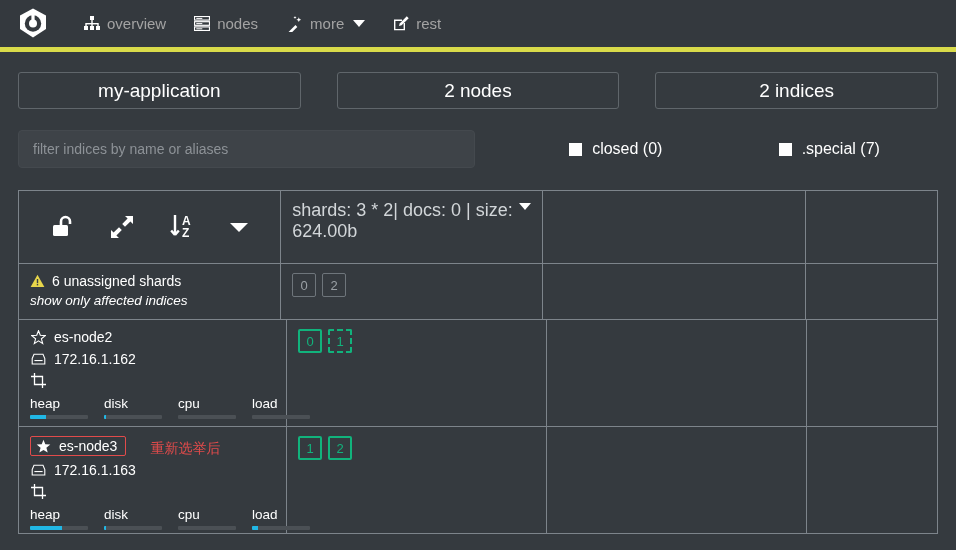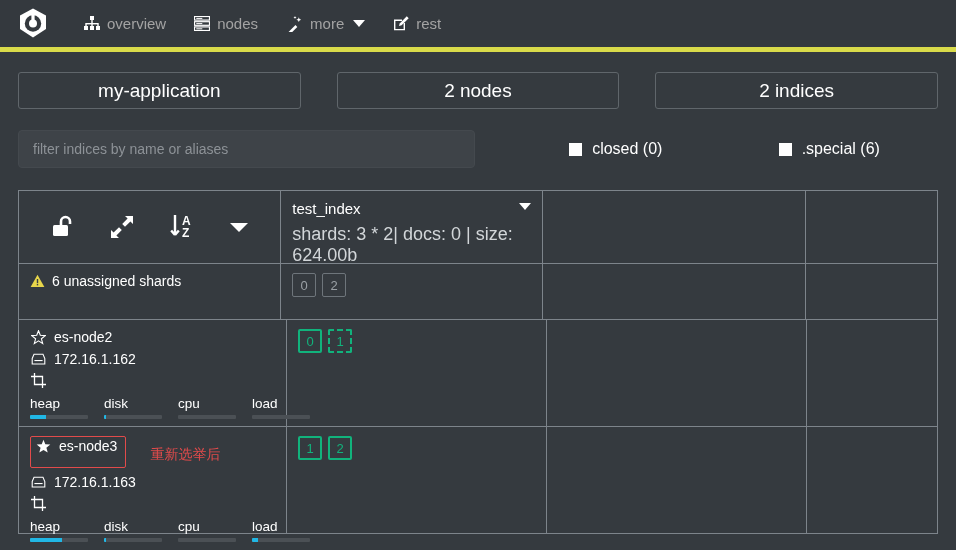--- a/index.html
+++ b/index.html
@@ -180,21 +180,21 @@
   .node-row .tcell { height: 107px; }
   .node-line {
     display: flex; align-items: center;
     color: #ffffff; font-size: 14px;
     margin-bottom: 6px;
   }
   .node-line .nico { margin-right: 8px; display: inline-flex; width: 16px; justify-content: center; }
   .node-name-box {
     display: inline-flex; align-items: center;
     border: 1px solid #e24b4b;
-    padding: 1px 8px 13px 4px;
+    padding: 1px 8px 1px 4px;
     border-radius: 2px;
   }
   .annotation {
     color: #e24b4b;
     font-size: 14px;
     margin-left: 24px;
     white-space: nowrap;
   }
   .node-head { display: flex; align-items: center; }
 
@@ -298,21 +298,21 @@
 
 <div class="filter-row">
   <input class="filter-input" type="text" placeholder="filter indices by name or aliases" style="">
   <div class="checks">
     <label class="check-group">
       <span class="cbox"></span>
       <span>closed (0)</span>
     </label>
     <label class="check-group">
       <span class="cbox"></span>
-      <span>.special (6)</span>
+      <span>.special (7)</span>
     </label>
   </div>
 </div>
 
 <div class="table-wrap">
 
   <div class="trow hdr-row">
     <div class="tcell c-node">
       <div class="hdr-icons">
         <span class="ico">
@@ -336,41 +336,41 @@
         </span>
         <span class="ico">
           <svg width="20" height="12" viewBox="0 0 20 12">
             <path d="M1 2 L19 2 L10 11 Z" fill="#fff"></path>
           </svg>
         </span>
       </div>
     </div>
 
     <div class="tcell c-idx">
-      <div class="idx-name">test_index</div>
       <div class="idx-meta">shards: 3 * 2| docs: 0 | size: 624.00b</div>
       <span class="idx-caret"></span>
     </div>
 
     <div class="tcell c-mid"></div>
     <div class="tcell c-last"></div>
   </div>
 
   <div class="trow unassigned-row">
     <div class="tcell c-node">
       <div class="unassigned-line">
         <span class="warn-tri">
           <svg width="15" height="14" viewBox="0 0 15 14">
             <path d="M7.5 0.8 L14.4 13 L0.6 13 Z" fill="#e8d64b"></path>
             <rect x="6.8" y="5" width="1.4" height="4.2" fill="#3b3f43"></rect>
             <rect x="6.8" y="10" width="1.4" height="1.4" fill="#3b3f43"></rect>
           </svg>
         </span>
         <span>6 unassigned shards</span>
       </div>
+      <div class="affected">show only affected indices</div>
     </div>
 
     <div class="tcell c-idx">
       <div class="shard-strip">
         <span class="shard unassigned">0</span>
         <span class="shard unassigned">2</span>
       </div>
     </div>
 
     <div class="tcell c-mid"></div>

